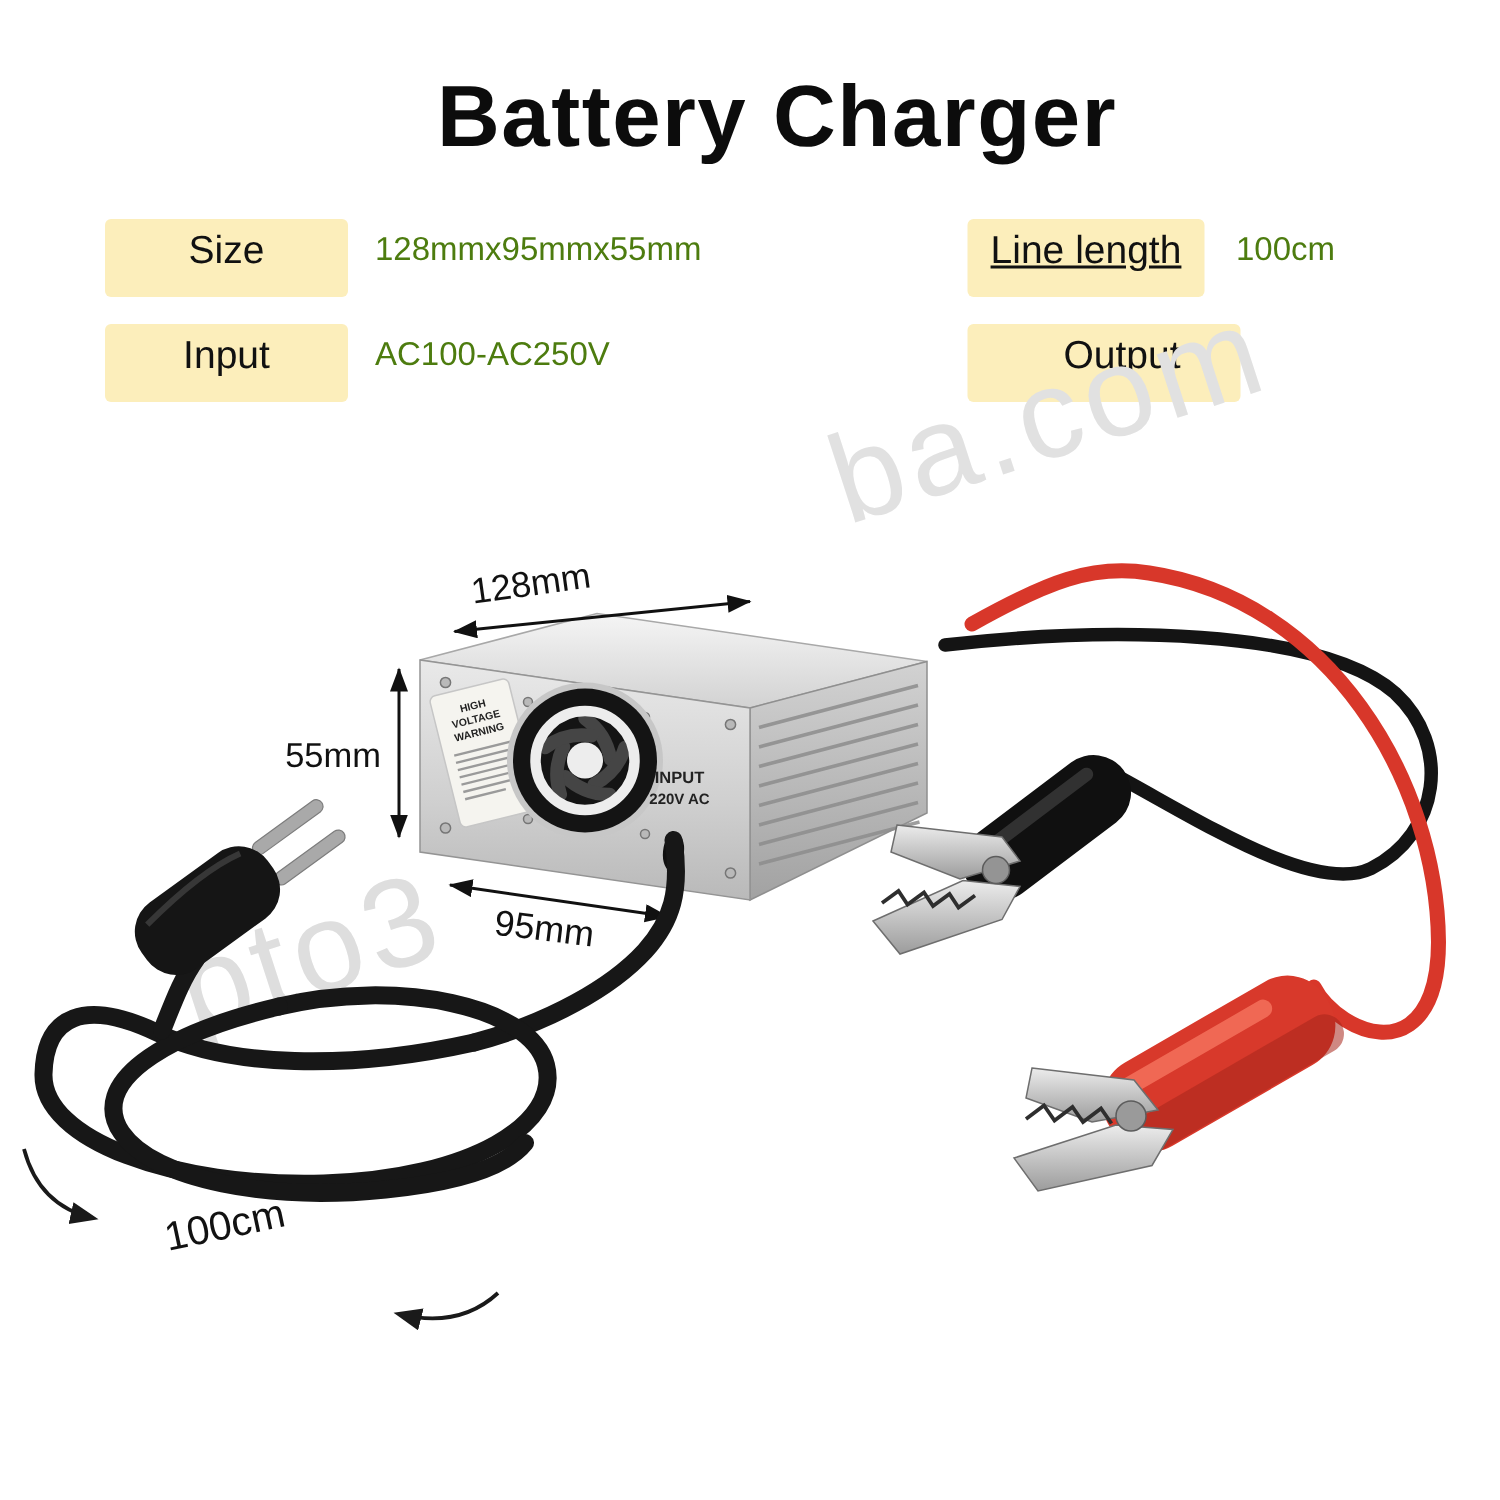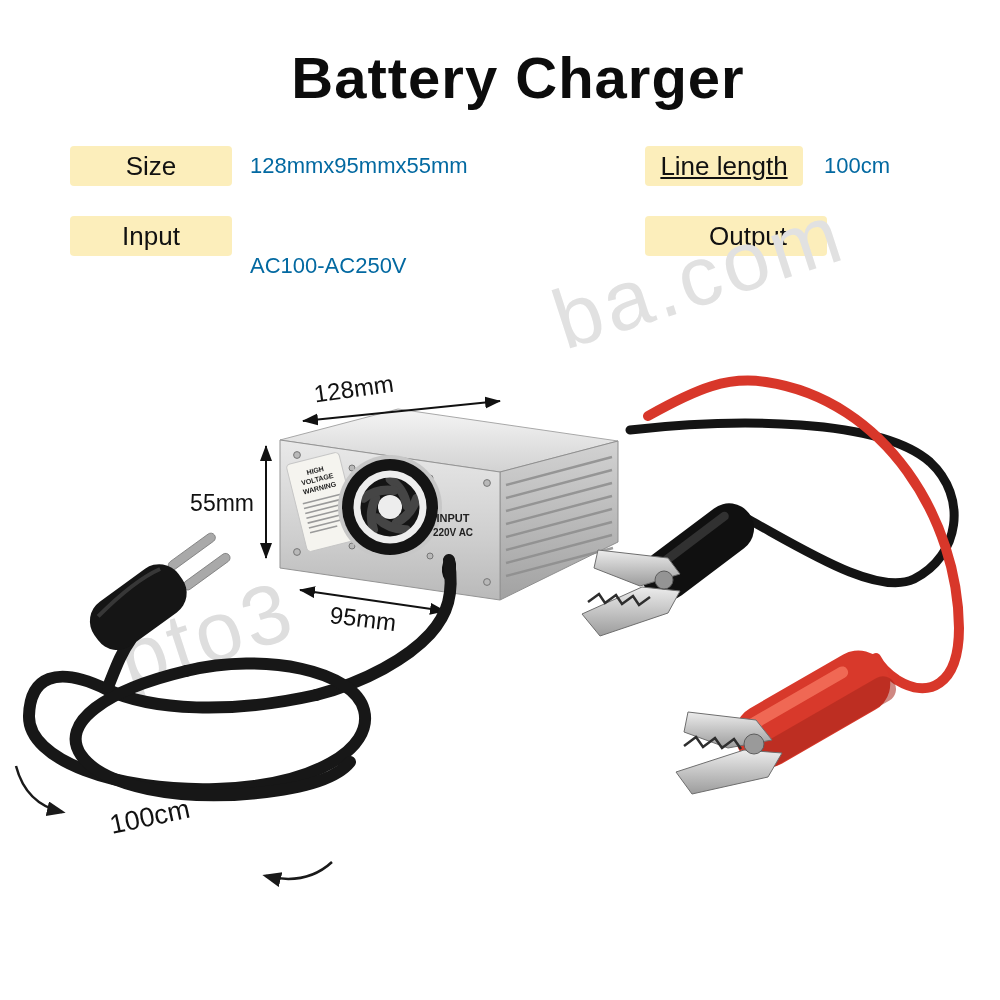--- a/index.html
+++ b/index.html
@@ -1,29 +1,29 @@
 <!DOCTYPE html>
 <html><head>
 <meta charset="utf-8">
 <style>
   html,body{margin:0;padding:0;}
   body{width:1000px;height:1000px;background:#ffffff;font-family:"Liberation Sans",sans-serif;overflow:hidden;}
   .page{position:relative;width:1000px;height:1000px;background:#fff;}
   .title{position:absolute;top:26px;left:0;width:1000px;text-align:center;margin:18px;
          font-size:58px;font-weight:800;letter-spacing:1px;color:#0c0c0c;}
-  .pill{position:absolute;height:40px;line-height:40px;text-align:center;font-size:26px;color:#111;
+  .pill{position:absolute;height:52px;line-height:40px;text-align:center;font-size:26px;color:#111;
         background:#fceebb;border-radius:4px;}
   #pill-size{left:70px;top:146px;width:162px;}
   #pill-linelength{left:645px;top:146px;width:158px;text-decoration:underline;}
   #pill-input{left:70px;top:216px;width:162px;}
   #pill-output{left:645px;top:216px;width:158px;padding-left:24px;}
-  .value{position:absolute;font-size:22px;color:#0369a1;line-height:40px;white-space:nowrap;}
+  .value{position:absolute;font-size:22px;color:#4d7c0f;line-height:40px;white-space:nowrap;}
   #val-size{left:250px;top:146px;}
   #val-linelength{left:824px;top:146px;}
-  #val-input{left:250px;top:216px;margin-top:30px;}
+  #val-input{left:250px;top:216px;}
   #val-output{left:822px;top:216px;}
   .scene{position:absolute;left:0;top:0;width:1000px;height:1000px;}
   svg text{font-family:"Liberation Sans",sans-serif;}
 </style>
 </head>
 <body>
 
 <div class="page">
 
   <h1 class="title">Battery Charger</h1>

